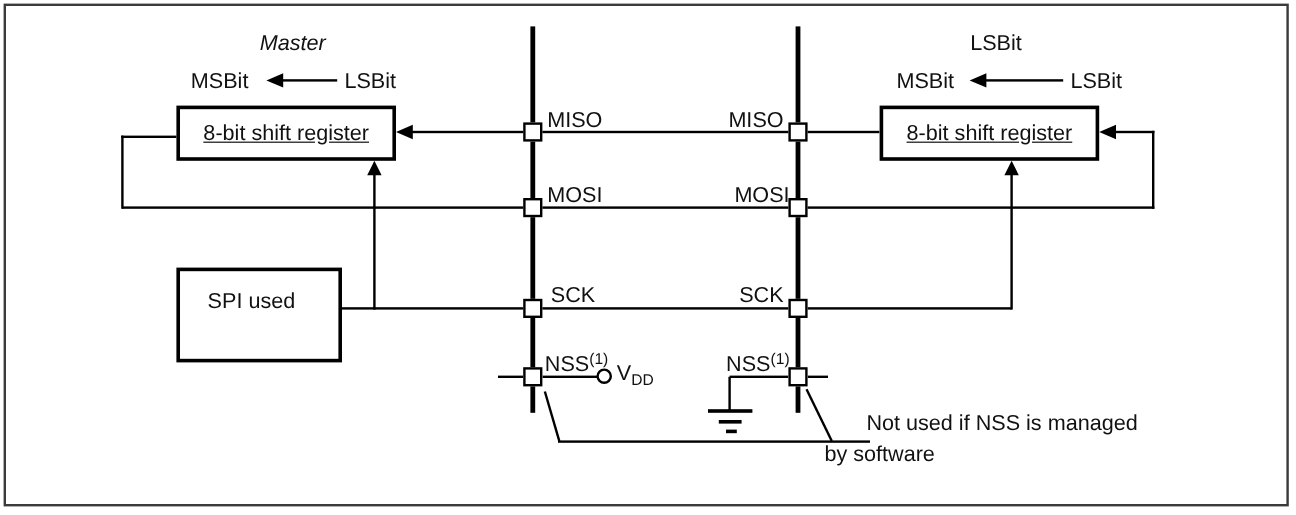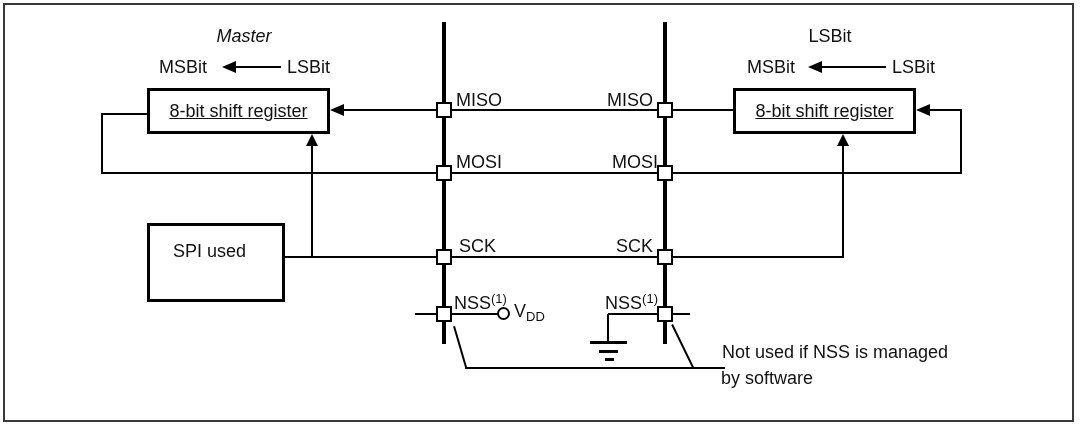--- a/index.html
+++ b/index.html
@@ -113,14 +113,14 @@
   </div>
 
   <div class="t tr" style="left:580px;top:91px;width:73px;">MISO</div>
   <div class="t tr" style="left:580px;top:153px;width:78px;">MOSI</div>
   <div class="t tr" style="left:580px;top:237px;width:73px;">SCK</div>
   <div class="t tr" style="left:570px;top:289px;width:88px;">
     <span>NSS</span><sup>(1)</sup>
   </div>
 
   <div class="t" style="left:687px;top:343px;margin-left:35px;">Not used if NSS is managed</div>
-  <div class="t" style="left:721px;top:369px;">by software</div>
+  <div class="t" style="left:687px;top:369px;">by software</div>
 </div>
 
 </body></html>

